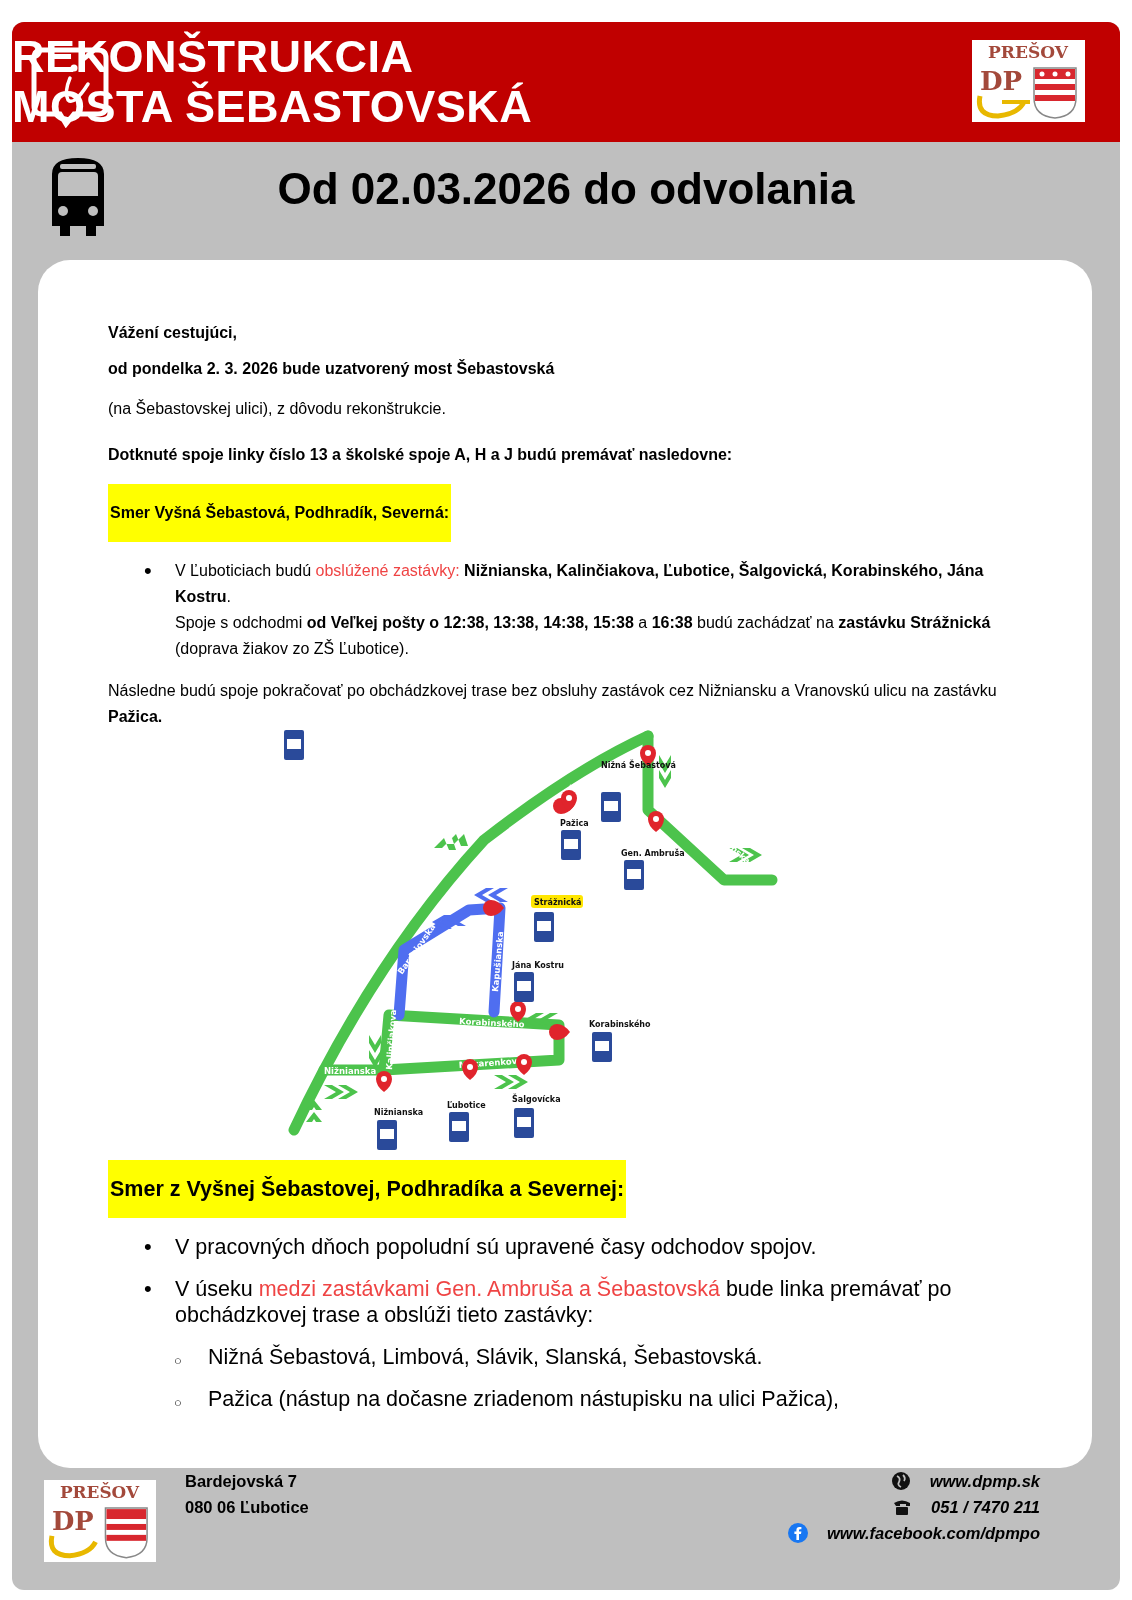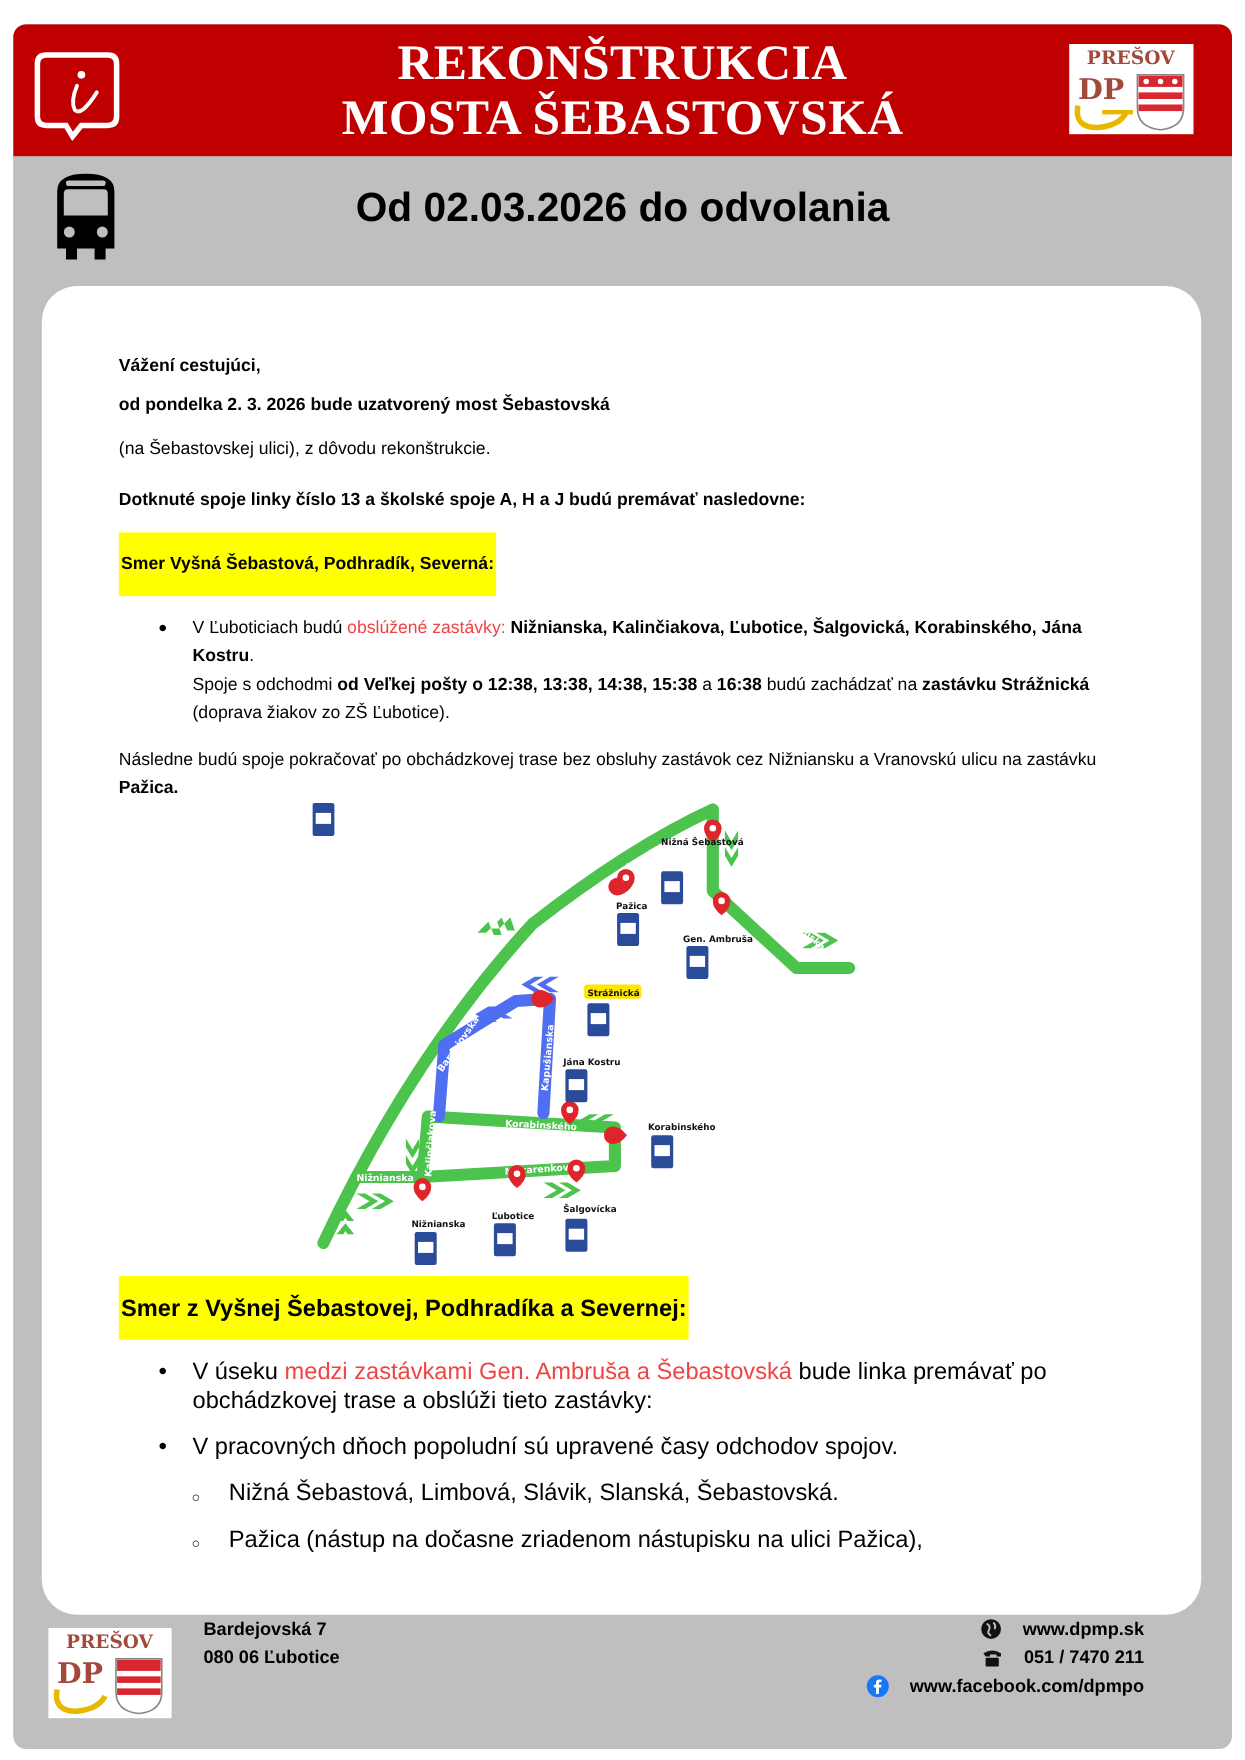--- a/index.html
+++ b/index.html
@@ -8,31 +8,30 @@
 
   .frame {
     position: absolute; left: 12px; top: 22px; width: 1108px; height: 1568px;
     background: #bfbfbf; border-radius: 12px; overflow: hidden;
   }
   .header {
     position: absolute; left: 0; top: 0; width: 100%; height: 120px;
     background: #c00000;
   }
   .header-title {
-    position: absolute; left: 0; right: 0; top: 10px; text-align: center;
+    position: absolute; left: 0; right: 0; top: 10px; 
     color: #fff; font-weight: bold; font-size: 45px; line-height: 50px;
     letter-spacing: 0.5px;
-    font-family: Liberation Serif, serif;
   }
   .info-icon { position: absolute; left: 18px; top: 22px; width: 80px; height: 84px; }
   .logo { position: absolute; left: 960px; top: 18px; width: 113px; height: 82px; background: #fff; }
   .bus-icon { position: absolute; left: 30px; top: 132px; width: 72px; height: 84px; }
   .subtitle {
     position: absolute; left: 0; right: 0; top: 140px; text-align: center;
-    font-weight: bold; font-size: 37px; line-height: 54px; color: #000;
+    font-weight: bold; font-size: 44px; line-height: 54px; color: #000;
   }
   .content {
     position: absolute; left: 26px; top: 238px; width: 1054px; height: 1208px;
     background: #fff; border-radius: 32px;
   }
   .text-area { position: absolute; left: 70px; top: 60px; width: 920px; font-size: 16px; line-height: 26px; }
   .greet { font-weight: bold; margin-bottom: 10px; }
   .p1 { font-weight: bold; margin-bottom: 14px; }
   .p2 { margin-bottom: 20px; }
   .p3 { font-weight: bold; margin-bottom: 16px; }
@@ -47,21 +46,21 @@
   .map { position: absolute; left: 246px; top: 470px; width: 520px; height: 420px; }
   .sec2 { position: absolute; left: 70px; top: 900px; width: 940px; font-size: 21.5px; line-height: 26px; }
   .sec2 ul.bul li { margin-top: 16px; }
   ul.sub { list-style: none; margin-left: 66px; }
   ul.sub li { position: relative; padding-left: 34px; margin-top: 16px; }
   ul.sub li::before { content: "○"; position: absolute; left: 0; top: 4px; font-size: 13px; }
 
   .footer { position: absolute; left: 0; top: 1440px; width: 100%; height: 120px; }
   .f-logo { position: absolute; left: 32px; top: 18px; width: 112px; height: 82px; background: #fff; }
   .f-addr { position: absolute; left: 173px; top: 6px; font-size: 16.5px; font-weight: bold; line-height: 26px; }
-  .f-contact { position: absolute; right: 80px; top: 6px; font-size: 16.5px; font-weight: bold; line-height: 26px; text-align: center; }
+  .f-contact { position: absolute; right: 80px; top: 6px; font-size: 16.5px; font-weight: bold; line-height: 26px; text-align: center; font-style: italic; }
   .f-row { display: flex; justify-content: flex-end; align-items: center; gap: 10px; }
   .f-row .ic { width: 22px; height: 22px; display: inline-flex; align-items: center; justify-content: center; margin-right: 8px; }
   .map text { font-family: "DejaVu Sans", sans-serif; }
 </style>
 </head>
 <body>
 
 <div class="frame">
   <div class="header">
     <svg class="info-icon" viewBox="0 0 80 84">
@@ -193,24 +192,24 @@
         <use href="#sign" transform="translate(308 302)"></use>
         <use href="#sign" transform="translate(93 390)"></use>
         <use href="#sign" transform="translate(165 382)"></use>
         <use href="#sign" transform="translate(230 378)"></use>
       </g>
     </svg>
 
     <div class="sec2">
       <div><span class="hl">Smer z Vyšnej Šebastovej, Podhradíka a Severnej:</span></div>
       <ul class="bul">
+        <li>V pracovných dňoch popoludní sú upravené časy odchodov spojov.</li>
         <li>
           <span>V úseku </span><span class="green">medzi zastávkami Gen. Ambruša a Šebastovská</span><span> bude linka premávať po obchádzkovej trase a obslúži tieto zastávky:</span>
         </li>
-        <li>V pracovných dňoch popoludní sú upravené časy odchodov spojov.</li>
       </ul>
       <ul class="sub">
         <li>Nižná Šebastová, Limbová, Slávik, Slanská, Šebastovská.</li>
         <li>Pažica (nástup na dočasne zriadenom nástupisku na ulici Pažica),</li>
       </ul>
     </div>
   </div>
 
   <div class="footer">
     <div class="f-logo">

